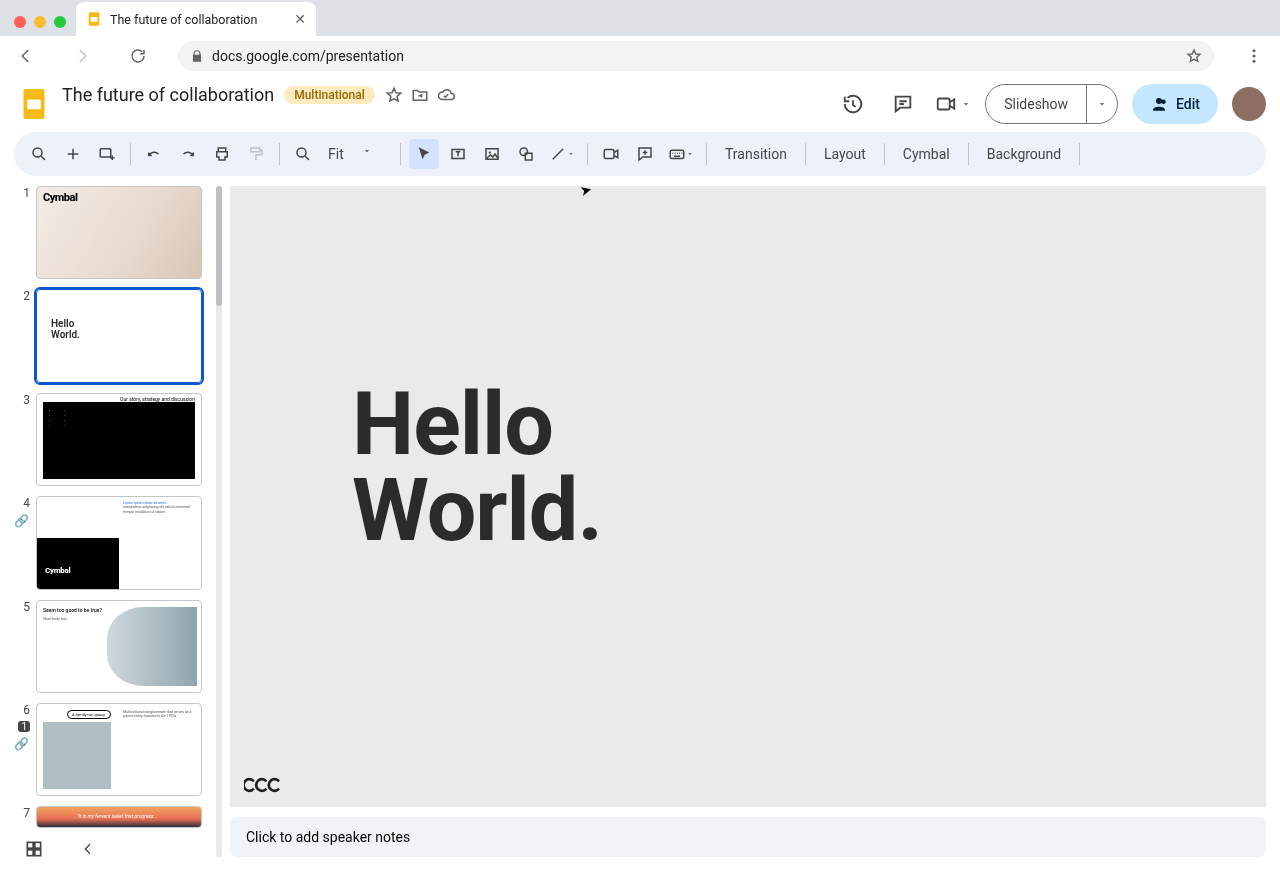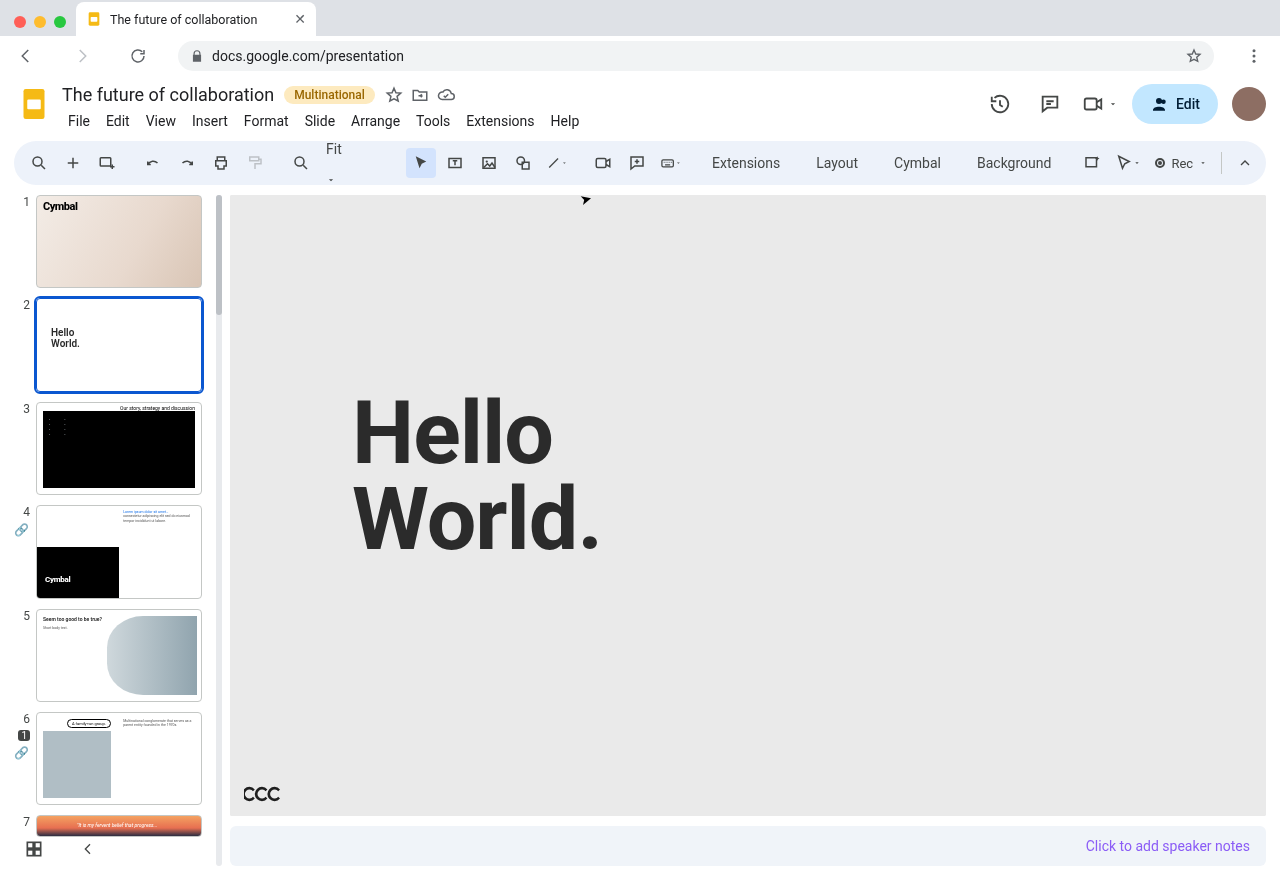--- a/index.html
+++ b/index.html
@@ -43,21 +43,21 @@
 .slideshow-btn .main { padding: 0 18px; }
 .slideshow-btn .drop { border-left:1px solid #747775; height:100%; display:flex; align-items:center; padding:0 10px; }
 .share-btn { background:#c2e7ff; color:#001d35; border-radius: 36px; height: 40px; display:flex; align-items:center; gap:8px; padding: 0 18px; font-size:14px; font-weight:500; cursor:pointer; }
 .avatar { width:34px; height:34px; border-radius:50%; background:#8d6e63; }
 
 
 .toolbar { margin: 8px 14px 0 14px; background:#edf2fa; border-radius: 28px; height: 44px; display:flex; align-items:center; padding: 0 10px; gap: 4px; color:#444746; font-size:14px; }
 .tb-btn { height:30px; min-width:30px; padding:0 4px; display:flex; align-items:center; justify-content:center; border-radius:4px; cursor:pointer; }
 .tb-btn.sel { background:#d3e3fd; }
 .tb-sep { width:1px; height:22px; background:#c4c7c5; margin: 0 4px; }
-.zoom-sel { display:flex; gap:18px; padding: 0 6px; cursor:pointer; min-width:70px;flex-direction:column; }
+.zoom-sel { display:flex; gap:18px; padding: 0 6px; cursor:pointer; min-width:70px; }
 .tb-text-btn { padding: 0 10px; height:30px; display:flex; align-items:center; cursor:pointer; border-radius:4px; }
 .rec-pill { display:flex; align-items:center; gap:6px; font-size:13px; padding:0 6px; cursor:pointer; }
 .rec-dot { width:10px; height:10px; border:2px solid #444746; border-radius:50%; position:relative; }
 .rec-dot::after{ content:""; position:absolute; inset:1px; background:#444746; border-radius:50%; }
 .tb-right { margin-left:auto; display:flex; align-items:center; gap:4px; }
 
 
 .workspace { display:flex; padding: 10px 14px 0 14px; gap: 8px; height: calc(877px - 36px - 40px - 60px - 52px - 8px); }
 
 .film-strip { width: 194px; overflow-y:auto; padding-right:6px; }
@@ -96,21 +96,21 @@
 
 
 .canvas-col { flex:1; display:flex; flex-direction:column; gap:10px; min-width:0; }
 .slide-canvas { flex:1; background:#e9e9e9; border-radius:2px; position:relative; overflow:hidden; }
 .slide-page { position:absolute; inset:0; background:#eaeaea; }
 .hello-world { position:absolute; left:122px; top:195px; font-size:88px; font-weight:700; line-height:0.98; letter-spacing:-1px; color:#2b2b2b; }
 .corner-logo { position:absolute; left:14px; bottom:10px; width:54px; height:24px; display:flex; align-items:center; }
 .corner-logo svg { width:54px; height:24px; }
 .canvas-cursor { position:absolute; left:350px; top:-4px; font-size:14px; color:#000; transform: rotate(-15deg);}
 
-.speaker-notes { background:#f0f4f9; border-radius:6px; padding: 12px 16px; color:#8b5cf6; font-size:14px; height:40px;text-align:right; }
+.speaker-notes { background:#f0f4f9; border-radius:6px; padding: 12px 16px; color:#000000; font-size:14px; height:40px; }
 
 
 .bottom-left { position:fixed; left:18px; bottom:12px; display:flex; gap:22px; color:#444746; }
 .bl-btn { width:32px; height:32px; display:flex; align-items:center; justify-content:center; cursor:pointer; }
 
 svg { display:block; }
 </style>
 </head>
 <body>
 
@@ -194,32 +194,20 @@
               </svg>
             </span>
           <span>
               <svg width="18" height="18" viewBox="0 0 24 24">
                 <path fill="none" stroke="#5f6368" stroke-width="2" d="M7 18a5 5 0 1 1 .8-9.93A6 6 0 0 1 19 10a4 4 0 0 1 0 8H7z"></path>
                 <path fill="none" stroke="#5f6368" stroke-width="2" d="M9 13l2 2 4-4"></path>
               </svg>
             </span>
         </span>
       </div>
-      <div class="menu-row">
-        <span>File</span>
-        <span>Edit</span>
-        <span>View</span>
-        <span>Insert</span>
-        <span>Format</span>
-        <span>Slide</span>
-        <span>Arrange</span>
-        <span>Tools</span>
-        <span>Extensions</span>
-        <span>Help</span>
-      </div>
     </div>
 
     <div class="right-actions">
       <div class="icon-btn">
         <svg width="22" height="22" viewBox="0 0 24 24">
             <path fill="none" stroke="#444746" stroke-width="2" d="M3 12a9 9 0 1 0 3-6.7M3 4v5h5"></path>
             <path fill="none" stroke="#444746" stroke-width="2" d="M12 8v5l3 2"></path>
           </svg>
       </div>
       <div class="icon-btn">
@@ -230,20 +218,28 @@
       </div>
       <div class="icon-btn meet-btn">
         <svg width="22" height="22" viewBox="0 0 24 24">
             <rect x="3" y="6" width="13" height="12" rx="2" fill="none" stroke="#444746" stroke-width="2"></rect>
             <path fill="none" stroke="#444746" stroke-width="2" d="M16 10l5-3v10l-5-3"></path>
           </svg>
         <svg width="10" height="10" viewBox="0 0 24 24">
             <path fill="#444746" d="M7 10l5 5 5-5z"></path>
           </svg>
       </div>
+      <div class="slideshow-btn">
+        <span class="main">Slideshow</span>
+        <span class="drop">
+          <svg width="10" height="10" viewBox="0 0 24 24">
+              <path fill="#444746" d="M7 10l5 5 5-5z"></path>
+            </svg>
+        </span>
+      </div>
       <div class="share-btn">
         <svg width="18" height="18" viewBox="0 0 24 24">
             <path fill="#001d35" d="M12 12a4 4 0 1 0-4-4 4 4 0 0 0 4 4zm6 0a3 3 0 1 0-3-3 3 3 0 0 0 3 3zM4 20c0-3 4-4.5 8-4.5s8 1.5 8 4.5v1H4z"></path>
           </svg>
         <span>Edit</span>
       </div>
       <div class="avatar"></div>
     </div>
   </div>
 
@@ -349,58 +345,29 @@
     <div class="tb-btn">
         <svg width="18" height="18" viewBox="0 0 24 24">
           <rect x="3" y="7" width="18" height="11" rx="2" fill="none" stroke="#444746" stroke-width="2"></rect>
           <path stroke="#444746" stroke-width="2" d="M6 11h1m2 0h1m2 0h1m2 0h1m2 0h1M8 15h8"></path>
         </svg>
         <svg width="8" height="8" viewBox="0 0 24 24">
           <path fill="#444746" d="M7 10l5 5 5-5z"></path>
         </svg>
       </div>
     <div class="tb-sep"></div>
-    <div class="tb-text-btn">Extensions</div>
+    <div class="tb-text-btn">Transition</div>
     <div class="tb-sep"></div>
     <div class="tb-text-btn">Layout</div>
     <div class="tb-sep"></div>
     <div class="tb-text-btn">Cymbal</div>
     <div class="tb-sep"></div>
     <div class="tb-text-btn">Background</div>
     <div class="tb-sep"></div>
 
-    <div class="tb-right">
-      <div class="tb-btn">
-          <svg width="18" height="18" viewBox="0 0 24 24">
-            <rect x="4" y="5" width="14" height="12" fill="none" stroke="#444746" stroke-width="2"></rect>
-            <path fill="#444746" d="M19 3l1 2 2 1-2 1-1 2-1-2-2-1 2-1 1-2z"></path>
-          </svg>
-        </div>
-      <div class="tb-btn">
-          <svg width="18" height="18" viewBox="0 0 24 24">
-            <path fill="none" stroke="#444746" stroke-width="2" d="M5 3l5 16 3-6 6-3L5 3z"></path>
-          </svg>
-          <svg width="8" height="8" viewBox="0 0 24 24">
-            <path fill="#444746" d="M7 10l5 5 5-5z"></path>
-          </svg>
-        </div>
-      <div class="rec-pill">
-        <span class="rec-dot"></span>
-        <span>Rec</span>
-        <svg width="8" height="8" viewBox="0 0 24 24">
-            <path fill="#444746" d="M7 10l5 5 5-5z"></path>
-          </svg>
-      </div>
-      <div class="tb-sep"></div>
-      <div class="tb-btn">
-          <svg width="16" height="16" viewBox="0 0 24 24">
-            <path fill="none" stroke="#444746" stroke-width="2" d="M6 15l6-6 6 6"></path>
-          </svg>
-        </div>
-    </div>
   </div>
 
   <div class="workspace">
     <div class="film-strip">
       <div class="slide-thumb-wrap">
         <div class="slide-num-col">
             <span class="num">1</span>
           </div>
         <div class="thumb th1">
             <span class="brand">Cymbal</span>

